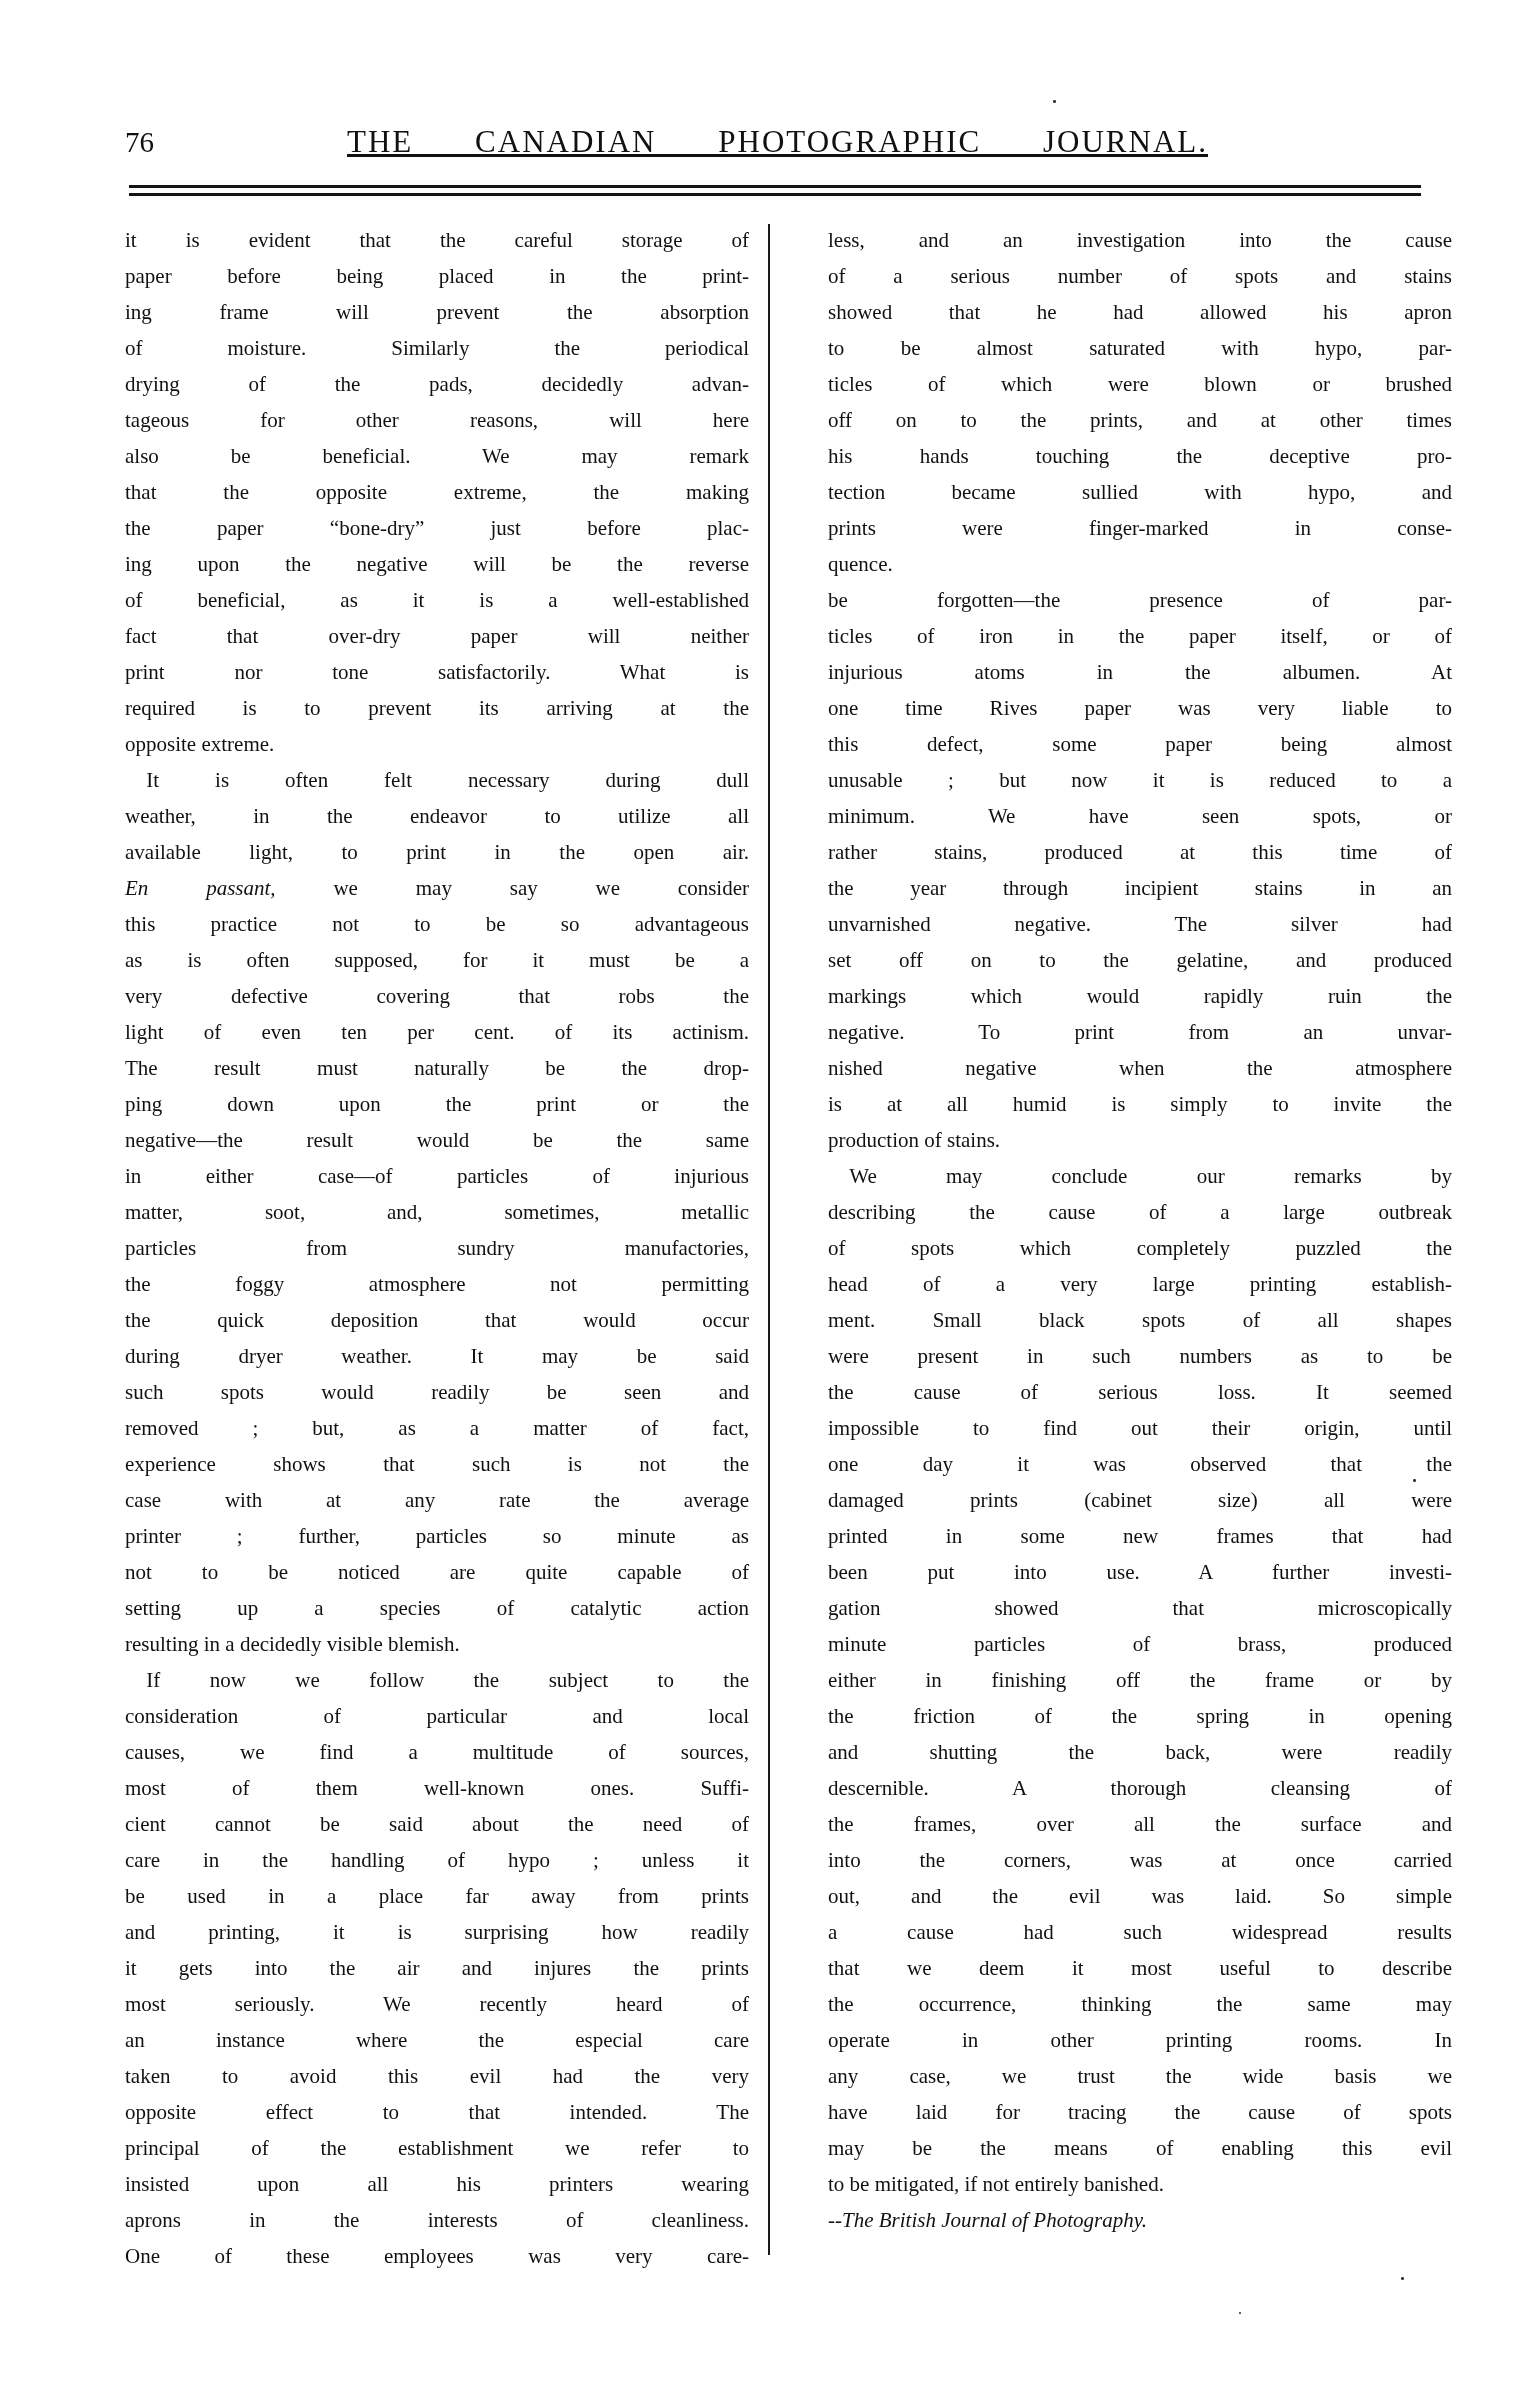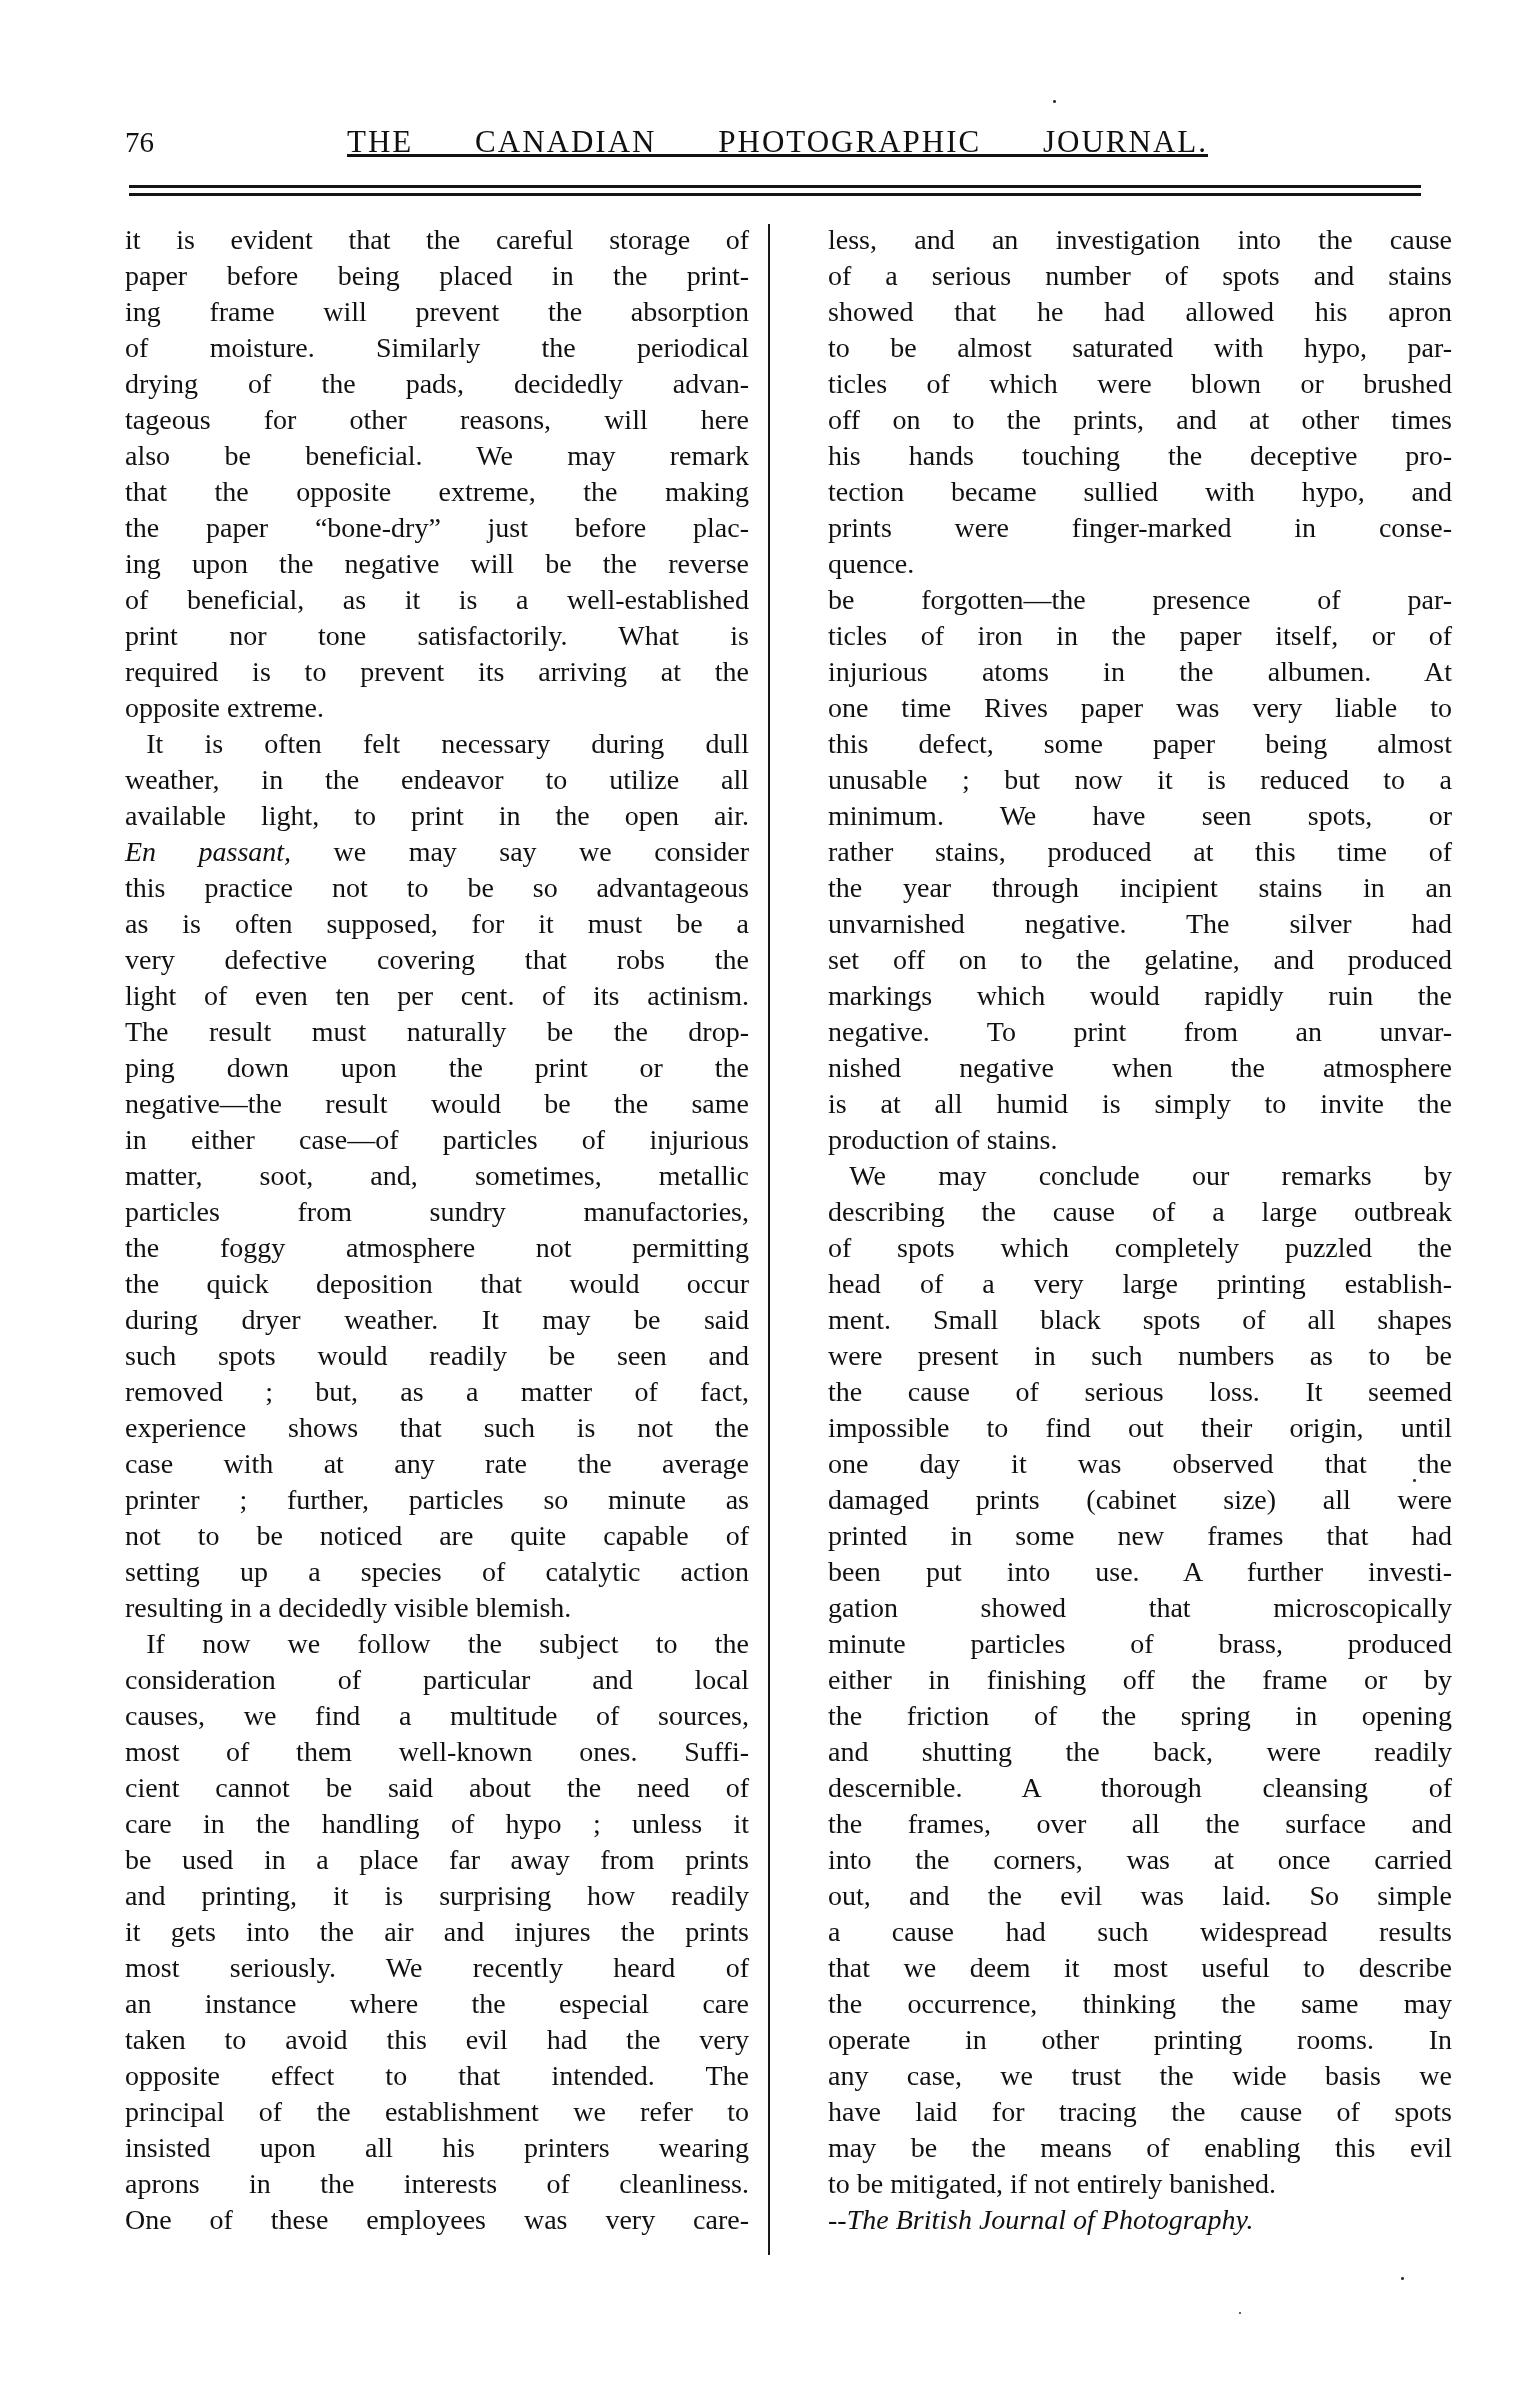--- a/index.html
+++ b/index.html
@@ -43,21 +43,21 @@
       width: 1292px;
       background: #151515;
     }
     .rule-top { top: 185px; height: 2.7px; }
     .rule-bottom { top: 193px; height: 2.7px; }
 
     .column {
       position: absolute;
       top: 222px;
       width: 624px;
-      font-size: 28px;
+      font-size: 21px;
       line-height: 36px;
     }
     .col-left { left: 125px; }
     .col-right { left: 791px; margin-left: 37px; }
 
     .line {
       display: block;
       height: 36px;
       white-space: nowrap;
       text-align: justify;
@@ -102,20 +102,21 @@
   <span class="line">paper before being placed in the print-</span>
   <span class="line">ing frame will prevent the absorption</span>
   <span class="line">of moisture.  Similarly the periodical</span>
   <span class="line">drying of the pads, decidedly advan-</span>
   <span class="line">tageous for other reasons, will here</span>
   <span class="line">also be beneficial.  We may remark</span>
   <span class="line">that the opposite extreme, the making</span>
   <span class="line">the paper “bone-dry” just before plac-</span>
   <span class="line">ing upon the negative will be the reverse</span>
   <span class="line">of beneficial, as it is a well-established</span>
+  <span class="line">fact that over-dry paper will neither</span>
   <span class="line">print nor tone satisfactorily.  What is</span>
   <span class="line">required is to prevent its arriving at the</span>
   <span class="line last">opposite extreme.</span>
   <span class="line indent">It is often felt necessary during dull</span>
   <span class="line">weather, in the endeavor to utilize all</span>
   <span class="line">available light, to print in the open air.</span>
   <span class="line"><span class="it">En passant,</span> <span>we may say we consider</span></span>
   <span class="line">this practice not to be so advantageous</span>
   <span class="line">as is often supposed, for it must be a</span>
   <span class="line">very defective covering that robs the</span>

